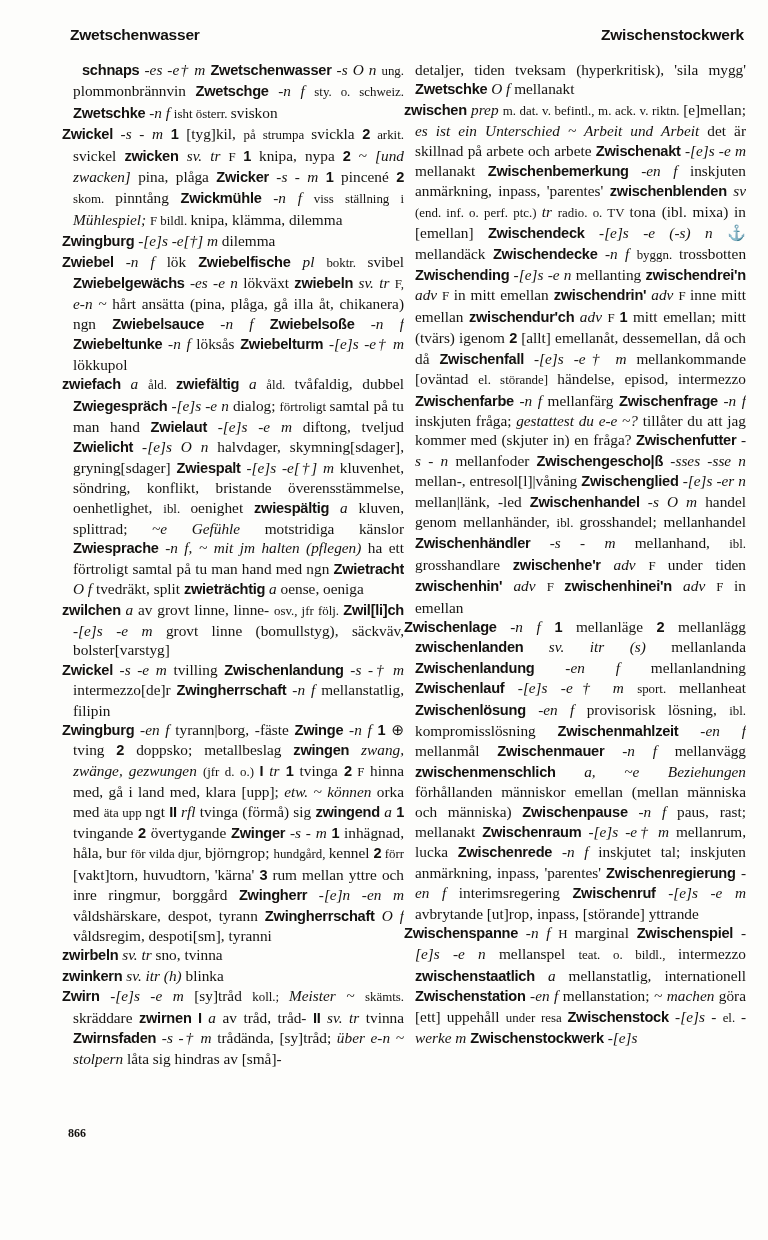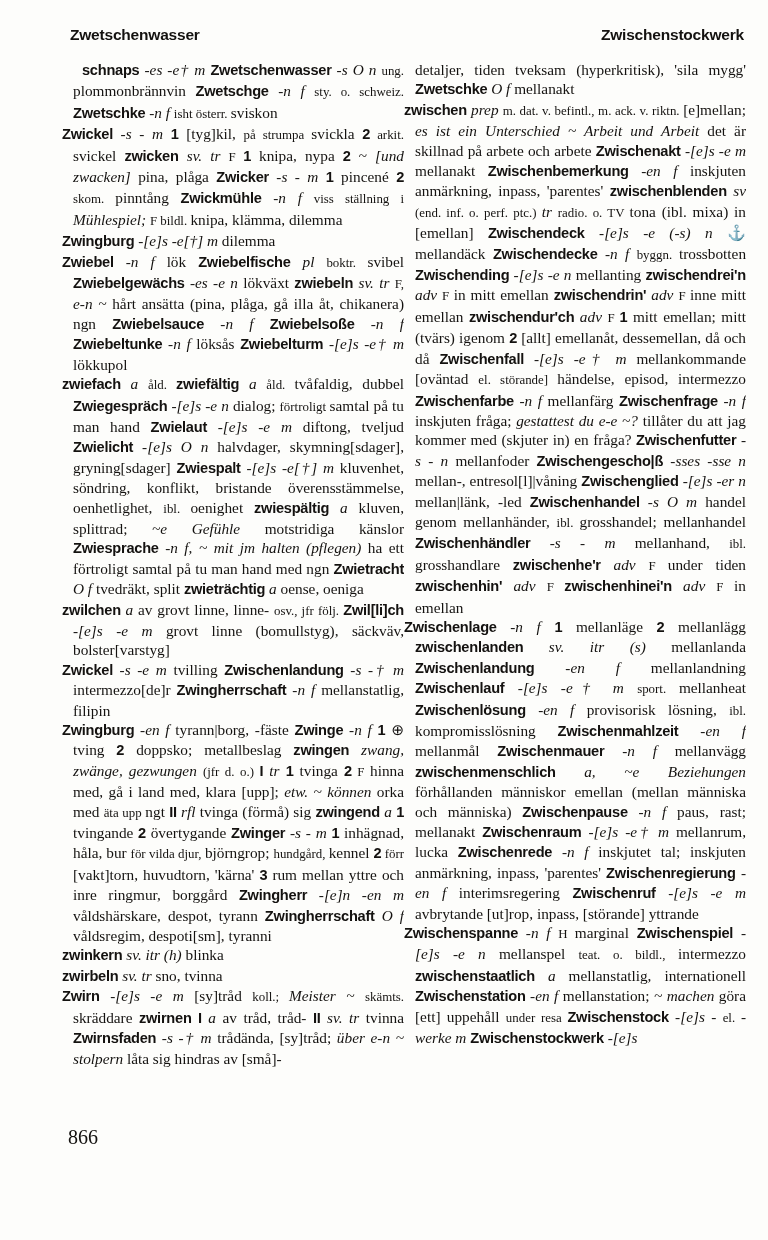--- a/index.html
+++ b/index.html
@@ -50,22 +50,22 @@
     font-weight:700;
     font-size:14.6px;
     letter-spacing:-0.25px;
   }
   .seg-i { font-style:italic; }
   .seg-s { font-size:12.9px; }
   .seg-n { }
   .page-number {
     position:absolute;
     left:68px; top:1126px;
-    font-weight:400;
-    font-size:20px;
+    font-weight:700;
+    font-size:12px;
   }
 </style>
 </head>
 <body>
 
 <div class="page">
   <div class="running-heads">
     <span>Zwetschenwasser</span>
     <span>Zwischenstockwerk</span>
   </div>
@@ -73,22 +73,22 @@
   <div class="columns">
     <div class="col">
         <p class="entry cont"><span class="seg-h">schnaps</span><span class="seg-i"> -es -e† m </span><span class="seg-h">Zwetschenwasser</span><span class="seg-i"> -s O n </span><span class="seg-s">ung. </span><span class="seg-n">plommonbrännvin </span><span class="seg-h">Zwetschge</span><span class="seg-i"> -n f </span><span class="seg-s">sty. o. schweiz. </span><span class="seg-h">Zwetschke</span><span class="seg-i"> -n f </span><span class="seg-s">isht österr. </span><span class="seg-n">sviskon</span></p>
         <p class="entry"><span class="seg-h">Zwickel</span><span class="seg-i"> -s - m </span><span class="seg-h">1</span><span class="seg-n"> [tyg]kil, </span><span class="seg-s">på strumpa </span><span class="seg-n">svickla </span><span class="seg-h">2</span><span class="seg-s"> arkit. </span><span class="seg-n">svickel </span><span class="seg-h">zwicken</span><span class="seg-i"> sv. tr </span><span class="seg-s">F </span><span class="seg-h">1</span><span class="seg-n"> knipa, nypa </span><span class="seg-h">2</span><span class="seg-n"> ~ </span><span class="seg-i">[und zwacken]</span><span class="seg-n"> pina, plåga </span><span class="seg-h">Zwicker</span><span class="seg-i"> -s - m </span><span class="seg-h">1</span><span class="seg-n"> pincené </span><span class="seg-h">2</span><span class="seg-s"> skom. </span><span class="seg-n">pinntång </span><span class="seg-h">Zwickmühle</span><span class="seg-i"> -n f </span><span class="seg-s">viss ställning i </span><span class="seg-i">Mühlespiel; </span><span class="seg-s">F bildl. </span><span class="seg-n">knipa, klämma, dilemma</span></p>
         <p class="entry"><span class="seg-h">Zwingburg</span><span class="seg-i"> -[e]s -e[†] m </span><span class="seg-n">dilemma</span></p>
         <p class="entry"><span class="seg-h">Zwiebel</span><span class="seg-i"> -n f </span><span class="seg-n">lök </span><span class="seg-h">Zwiebelfische</span><span class="seg-i"> pl </span><span class="seg-s">boktr. </span><span class="seg-n">svibel </span><span class="seg-h">Zwiebelgewächs</span><span class="seg-i"> -es -e n </span><span class="seg-n">lökväxt </span><span class="seg-h">zwiebeln</span><span class="seg-i"> sv. tr </span><span class="seg-s">F, </span><span class="seg-i">e-n ~ </span><span class="seg-n">hårt ansätta (pina, plåga, gå illa åt, chikanera) ngn </span><span class="seg-h">Zwiebelsauce</span><span class="seg-i"> -n f </span><span class="seg-h">Zwiebelsoße</span><span class="seg-i"> -n f </span><span class="seg-h">Zwiebeltunke</span><span class="seg-i"> -n f </span><span class="seg-n">löksås </span><span class="seg-h">Zwiebelturm</span><span class="seg-i"> -[e]s -e† m </span><span class="seg-n">lökkupol</span></p>
         <p class="entry"><span class="seg-h">zwiefach</span><span class="seg-i"> a </span><span class="seg-s">åld. </span><span class="seg-h">zwiefältig</span><span class="seg-i"> a </span><span class="seg-s">åld. </span><span class="seg-n">tvåfaldig, dubbel </span><span class="seg-h">Zwiegespräch</span><span class="seg-i"> -[e]s -e n </span><span class="seg-n">dialog; </span><span class="seg-s">förtroligt </span><span class="seg-n">samtal på tu man hand </span><span class="seg-h">Zwielaut</span><span class="seg-i"> -[e]s -e m </span><span class="seg-n">diftong, tveljud </span><span class="seg-h">Zwielicht</span><span class="seg-i"> -[e]s O n </span><span class="seg-n">halvdager, skymning[sdager], gryning[sdager] </span><span class="seg-h">Zwiespalt</span><span class="seg-i"> -[e]s -e[†] m </span><span class="seg-n">kluvenhet, söndring, konflikt, bristande överensstämmelse, oenhetlighet, </span><span class="seg-s">ibl. </span><span class="seg-n">oenighet </span><span class="seg-h">zwiespältig</span><span class="seg-i"> a </span><span class="seg-n">kluven, splittrad; </span><span class="seg-i">~e Gefühle </span><span class="seg-n">motstridiga känslor </span><span class="seg-h">Zwiesprache</span><span class="seg-i"> -n f, ~ mit jm halten (pflegen) </span><span class="seg-n">ha ett förtroligt samtal på tu man hand med ngn </span><span class="seg-h">Zwietracht</span><span class="seg-i"> O f </span><span class="seg-n">tvedräkt, split </span><span class="seg-h">zwieträchtig</span><span class="seg-i"> a </span><span class="seg-n">oense, oeniga</span></p>
         <p class="entry"><span class="seg-h">zwilchen</span><span class="seg-i"> a </span><span class="seg-n">av grovt linne, linne- </span><span class="seg-s">osv., jfr följ. </span><span class="seg-h">Zwil[li]ch</span><span class="seg-i"> -[e]s -e m </span><span class="seg-n">grovt linne (bomullstyg), säckväv, bolster[varstyg]</span></p>
         <p class="entry"><span class="seg-h">Zwickel</span><span class="seg-i"> -s -e m </span><span class="seg-n">tvilling </span><span class="seg-h">Zwischenlandung</span><span class="seg-i"> -s -† m </span><span class="seg-n">intermezzo[de]r </span><span class="seg-h">Zwingherrschaft</span><span class="seg-i"> -n f </span><span class="seg-n">mellanstatlig, filipin</span></p>
         <p class="entry"><span class="seg-h">Zwingburg</span><span class="seg-i"> -en f </span><span class="seg-n">tyrann|borg, -fäste </span><span class="seg-h">Zwinge</span><span class="seg-i"> -n f </span><span class="seg-h">1</span><span class="seg-n"> ⊕ tving </span><span class="seg-h">2</span><span class="seg-n"> doppsko; metallbeslag </span><span class="seg-h">zwingen</span><span class="seg-i"> zwang, zwänge, gezwungen </span><span class="seg-s">(jfr d. o.) </span><span class="seg-h">I</span><span class="seg-i"> tr </span><span class="seg-h">1</span><span class="seg-n"> tvinga </span><span class="seg-h">2</span><span class="seg-s"> F </span><span class="seg-n">hinna med, gå i land med, klara [upp]; </span><span class="seg-i">etw. ~ können </span><span class="seg-n">orka med </span><span class="seg-s">äta upp </span><span class="seg-n">ngt </span><span class="seg-h">II</span><span class="seg-i"> rfl </span><span class="seg-n">tvinga (förmå) sig </span><span class="seg-h">zwingend</span><span class="seg-i"> a </span><span class="seg-h">1</span><span class="seg-n"> tvingande </span><span class="seg-h">2</span><span class="seg-n"> övertygande </span><span class="seg-h">Zwinger</span><span class="seg-i"> -s - m </span><span class="seg-h">1</span><span class="seg-n"> inhägnad, håla, bur </span><span class="seg-s">för vilda djur, </span><span class="seg-n">björngrop; </span><span class="seg-s">hundgård, </span><span class="seg-n">kennel </span><span class="seg-h">2</span><span class="seg-s"> förr </span><span class="seg-n">[vakt]torn, huvudtorn, 'kärna' </span><span class="seg-h">3</span><span class="seg-n"> rum mellan yttre och inre ringmur, borggård </span><span class="seg-h">Zwingherr</span><span class="seg-i"> -[e]n -en m </span><span class="seg-n">våldshärskare, despot, tyrann </span><span class="seg-h">Zwingherrschaft</span><span class="seg-i"> O f </span><span class="seg-n">våldsregim, despoti[sm], tyranni</span></p>
+        <p class="entry"><span class="seg-h">zwirbeln</span><span class="seg-i"> sv. tr </span><span class="seg-n">sno, tvinna</span></p>
         <p class="entry"><span class="seg-h">zwinkern</span><span class="seg-i"> sv. itr (h) </span><span class="seg-n">blinka</span></p>
-        <p class="entry"><span class="seg-h">zwirbeln</span><span class="seg-i"> sv. tr </span><span class="seg-n">sno, tvinna</span></p>
         <p class="entry"><span class="seg-h">Zwirn</span><span class="seg-i"> -[e]s -e m </span><span class="seg-n">[sy]tråd </span><span class="seg-s">koll.; </span><span class="seg-i">Meister ~ </span><span class="seg-s">skämts. </span><span class="seg-n">skräddare </span><span class="seg-h">zwirnen</span><span class="seg-h"> I</span><span class="seg-i"> a </span><span class="seg-n">av tråd, tråd- </span><span class="seg-h">II</span><span class="seg-i"> sv. tr </span><span class="seg-n">tvinna </span><span class="seg-h">Zwirnsfaden</span><span class="seg-i"> -s -† m </span><span class="seg-n">trådända, [sy]tråd; </span><span class="seg-i">über e-n ~ stolpern </span><span class="seg-n">låta sig hindras av [små]-</span></p>
       </div>
     <div class="col">
         <p class="entry mid"><span class="seg-n">detaljer, tiden tveksam (hyperkritisk), 'sila mygg' </span><span class="seg-h">Zwetschke</span><span class="seg-i"> O f </span><span class="seg-n">mellanakt</span></p>
         <p class="entry"><span class="seg-h">zwischen</span><span class="seg-i"> prep </span><span class="seg-s">m. dat. v. befintl., m. ack. v. riktn. </span><span class="seg-n">[e]mellan; </span><span class="seg-i">es ist ein Unterschied ~ Arbeit und Arbeit </span><span class="seg-n">det är skillnad på arbete och arbete </span><span class="seg-h">Zwischenakt</span><span class="seg-i"> -[e]s -e m </span><span class="seg-n">mellanakt </span><span class="seg-h">Zwischenbemerkung</span><span class="seg-i"> -en f </span><span class="seg-n">inskjuten anmärkning, inpass, 'parentes' </span><span class="seg-h">zwischenblenden</span><span class="seg-i"> sv </span><span class="seg-s">(end. inf. o. perf. ptc.) </span><span class="seg-i">tr </span><span class="seg-s">radio. o. TV </span><span class="seg-n">tona (ibl. mixa) in [emellan] </span><span class="seg-h">Zwischendeck</span><span class="seg-i"> -[e]s -e (-s) n </span><span class="seg-n">⚓ mellandäck </span><span class="seg-h">Zwischendecke</span><span class="seg-i"> -n f </span><span class="seg-s">byggn. </span><span class="seg-n">trossbotten </span><span class="seg-h">Zwischending</span><span class="seg-i"> -[e]s -e n </span><span class="seg-n">mellanting </span><span class="seg-h">zwischendrei'n</span><span class="seg-i"> adv </span><span class="seg-s">F </span><span class="seg-n">in mitt emellan </span><span class="seg-h">zwischendrin'</span><span class="seg-i"> adv </span><span class="seg-s">F </span><span class="seg-n">inne mitt emellan </span><span class="seg-h">zwischendur'ch</span><span class="seg-i"> adv </span><span class="seg-s">F </span><span class="seg-h">1</span><span class="seg-n"> mitt emellan; mitt (tvärs) igenom </span><span class="seg-h">2</span><span class="seg-n"> [allt] emellanåt, dessemellan, då och då </span><span class="seg-h">Zwischenfall</span><span class="seg-i"> -[e]s -e† m </span><span class="seg-n">mellankommande [oväntad </span><span class="seg-s">el. störande] </span><span class="seg-n">händelse, episod, intermezzo </span><span class="seg-h">Zwischenfarbe</span><span class="seg-i"> -n f </span><span class="seg-n">mellanfärg </span><span class="seg-h">Zwischenfrage</span><span class="seg-i"> -n f </span><span class="seg-n">inskjuten fråga; </span><span class="seg-i">gestattest du e-e ~? </span><span class="seg-n">tillåter du att jag kommer med (skjuter in) en fråga? </span><span class="seg-h">Zwischenfutter</span><span class="seg-i"> -s - n </span><span class="seg-n">mellanfoder </span><span class="seg-h">Zwischengescho|ß</span><span class="seg-i"> -sses -sse n </span><span class="seg-n">mellan-, entresol[l]|våning </span><span class="seg-h">Zwischenglied</span><span class="seg-i"> -[e]s -er n </span><span class="seg-n">mellan|länk, -led </span><span class="seg-h">Zwischenhandel</span><span class="seg-i"> -s O m </span><span class="seg-n">handel genom mellanhänder, </span><span class="seg-s">ibl. </span><span class="seg-n">grosshandel; mellanhandel </span><span class="seg-h">Zwischenhändler</span><span class="seg-i"> -s - m </span><span class="seg-n">mellanhand, </span><span class="seg-s">ibl. </span><span class="seg-n">grosshandlare </span><span class="seg-h">zwischenhe'r</span><span class="seg-i"> adv </span><span class="seg-s">F </span><span class="seg-n">under tiden </span><span class="seg-h">zwischenhin'</span><span class="seg-i"> adv </span><span class="seg-s">F </span><span class="seg-h">zwischenhinei'n</span><span class="seg-i"> adv </span><span class="seg-s">F </span><span class="seg-n">in emellan</span></p>
         <p class="entry"><span class="seg-h">Zwischenlage</span><span class="seg-i"> -n f </span><span class="seg-h">1</span><span class="seg-n"> mellanläge </span><span class="seg-h">2</span><span class="seg-n"> mellanlägg </span><span class="seg-h">zwischenlanden</span><span class="seg-i"> sv. itr (s) </span><span class="seg-n">mellanlanda </span><span class="seg-h">Zwischenlandung</span><span class="seg-i"> -en f </span><span class="seg-n">mellanlandning </span><span class="seg-h">Zwischenlauf</span><span class="seg-i"> -[e]s -e† m </span><span class="seg-s">sport. </span><span class="seg-n">mellanheat </span><span class="seg-h">Zwischenlösung</span><span class="seg-i"> -en f </span><span class="seg-n">provisorisk lösning, </span><span class="seg-s">ibl. </span><span class="seg-n">kompromisslösning </span><span class="seg-h">Zwischenmahlzeit</span><span class="seg-i"> -en f </span><span class="seg-n">mellanmål </span><span class="seg-h">Zwischenmauer</span><span class="seg-i"> -n f </span><span class="seg-n">mellanvägg </span><span class="seg-h">zwischenmenschlich</span><span class="seg-i"> a, ~e Beziehungen </span><span class="seg-n">förhållanden människor emellan (mellan människa och människa) </span><span class="seg-h">Zwischenpause</span><span class="seg-i"> -n f </span><span class="seg-n">paus, rast; mellanakt </span><span class="seg-h">Zwischenraum</span><span class="seg-i"> -[e]s -e† m </span><span class="seg-n">mellanrum, lucka </span><span class="seg-h">Zwischenrede</span><span class="seg-i"> -n f </span><span class="seg-n">inskjutet tal; inskjuten anmärkning, inpass, 'parentes' </span><span class="seg-h">Zwischenregierung</span><span class="seg-i"> -en f </span><span class="seg-n">interimsregering </span><span class="seg-h">Zwischenruf</span><span class="seg-i"> -[e]s -e m </span><span class="seg-n">avbrytande [ut]rop, inpass, [störande] yttrande</span></p>
         <p class="entry"><span class="seg-h">Zwischenspanne</span><span class="seg-i"> -n f </span><span class="seg-s">H </span><span class="seg-n">marginal </span><span class="seg-h">Zwischenspiel</span><span class="seg-i"> -[e]s -e n </span><span class="seg-n">mellanspel </span><span class="seg-s">teat. o. bildl., </span><span class="seg-n">intermezzo </span><span class="seg-h">zwischenstaatlich</span><span class="seg-i"> a </span><span class="seg-n">mellanstatlig, internationell </span><span class="seg-h">Zwischenstation</span><span class="seg-i"> -en f </span><span class="seg-n">mellanstation; </span><span class="seg-i">~ machen </span><span class="seg-n">göra [ett] uppehåll </span><span class="seg-s">under resa </span><span class="seg-h">Zwischenstock</span><span class="seg-i"> -[e]s - </span><span class="seg-s">el. </span><span class="seg-i">-werke m </span><span class="seg-h">Zwischenstockwerk</span><span class="seg-i"> -[e]s</span></p>
       </div>
   </div>
 

